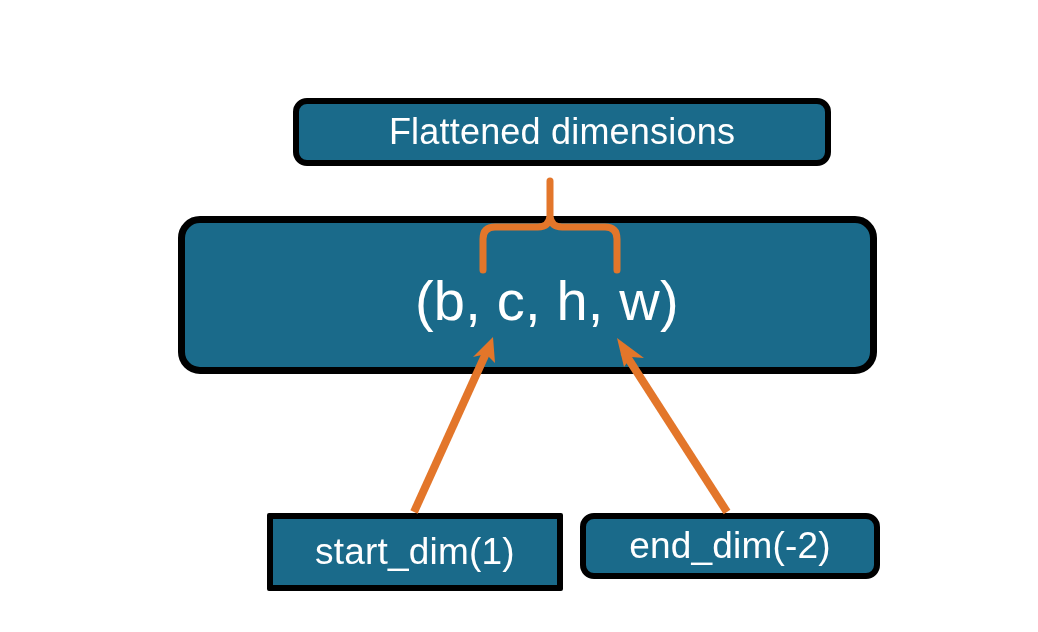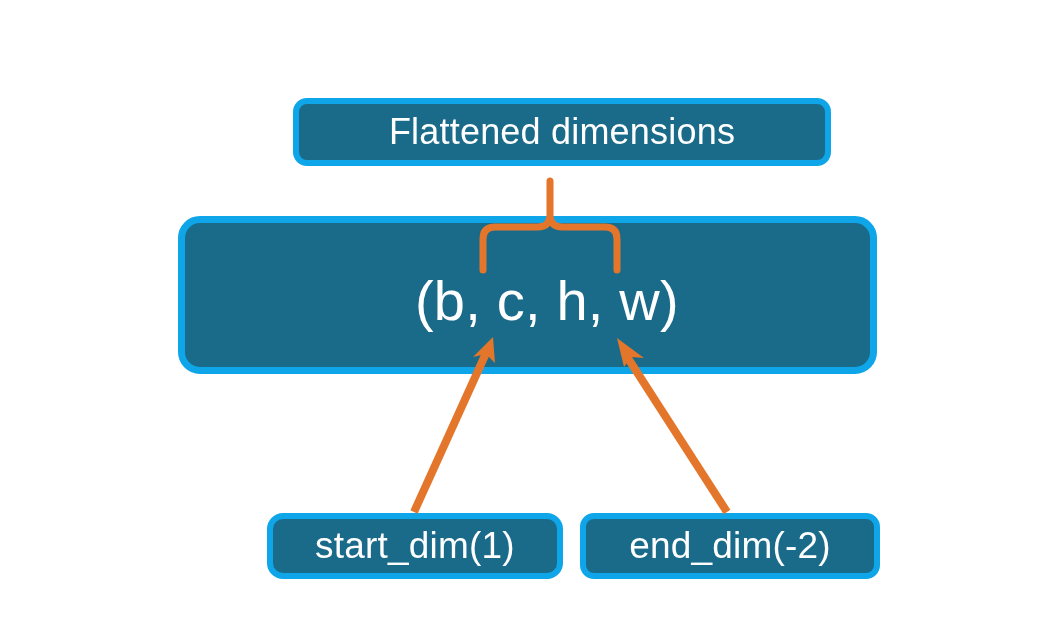--- a/index.html
+++ b/index.html
@@ -16,21 +16,21 @@
     position: relative;
     width: 1038px;
     height: 632px;
     background: #ffffff;
     overflow: hidden;
   }
   .node {
     position: absolute;
     box-sizing: border-box;
     background: #1a6a8a;
-    border: 6px solid #0ea5e9;
+    border: 6px solid #000000;
     border-radius: 16px;
     display: flex;
     align-items: center;
     justify-content: center;
     color: #ffffff;
     text-align: center;
     line-height: 1.05;
     white-space: nowrap;
     user-select: none;
   }
@@ -70,22 +70,22 @@
     width: 240px;
     text-align: center;
     line-height: 1;
   }
 
   
   #node-start-dim {
     left: 267px;
     top: 513px;
     width: 296px;
-    height: 66px;
-    border-radius: 16px;
+    height: 78px;
+    border-radius: 2px;
   }
   #node-start-dim .node-label { font-size: 37px; }
 
   #node-end-dim {
     left: 580px;
     top: 513px;
     width: 300px;
     height: 66px;
     border-radius: 14px;
   }

